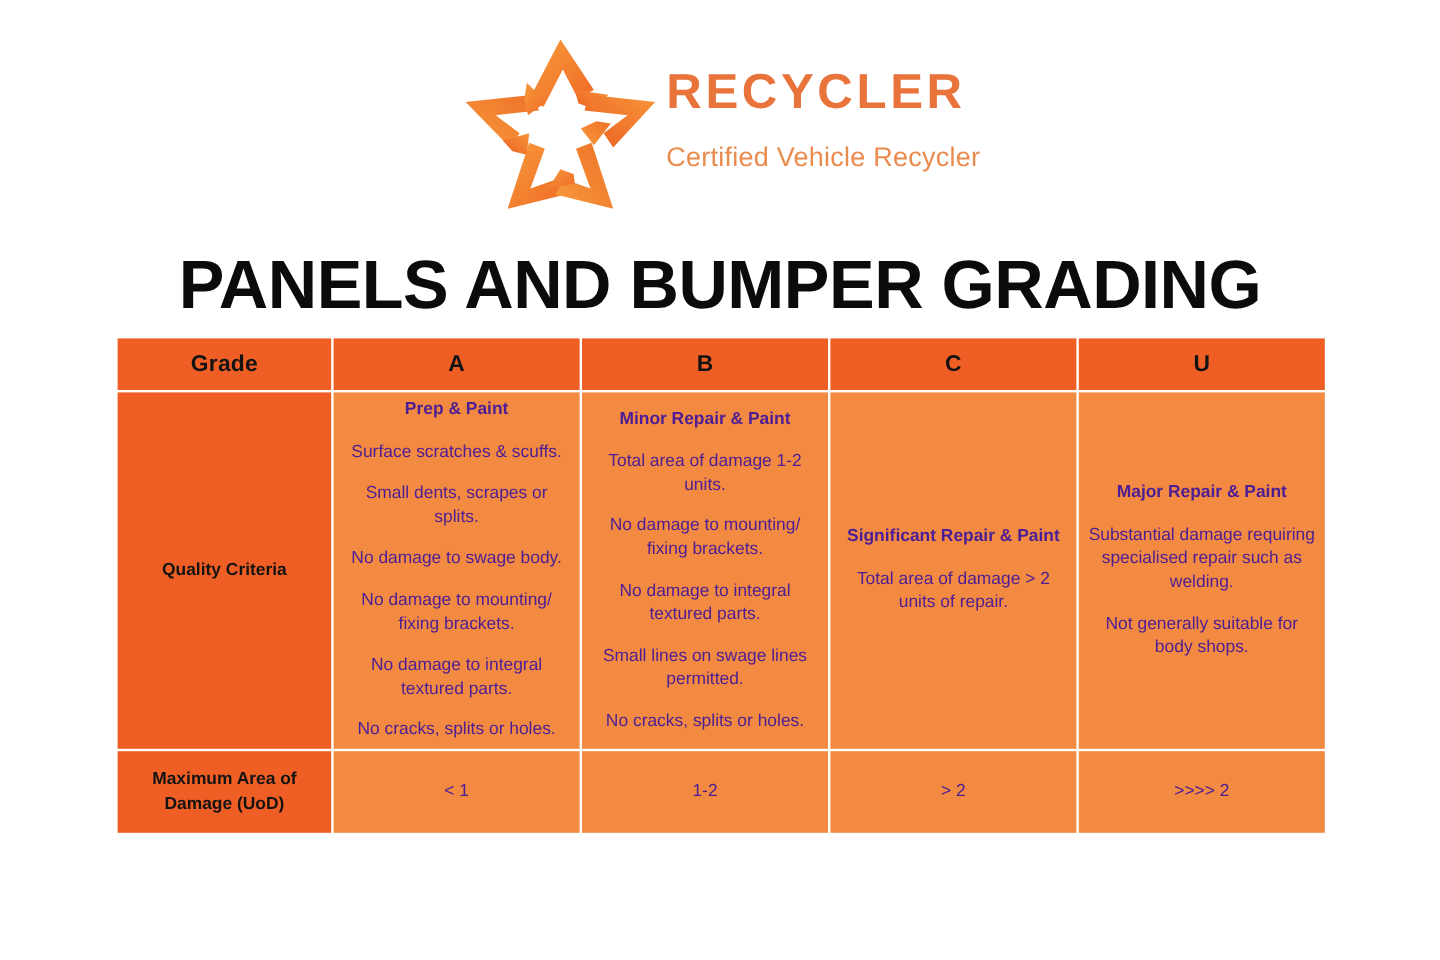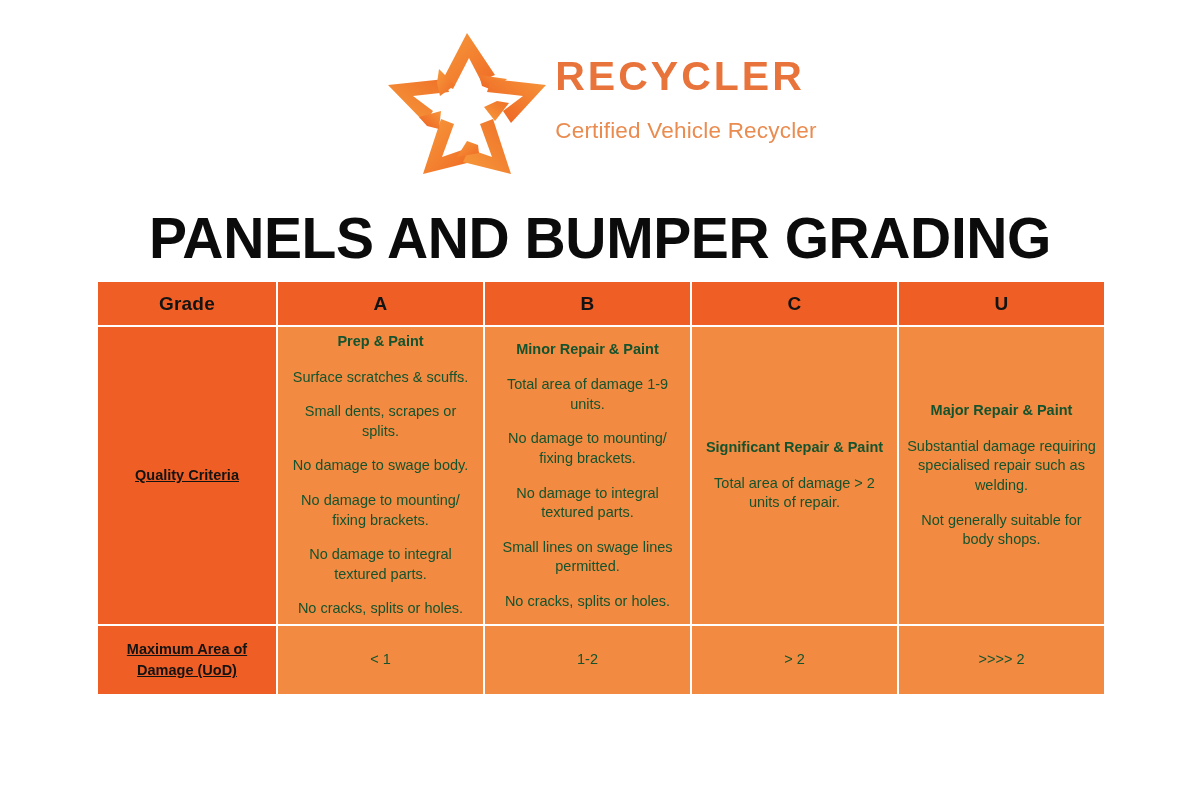--- a/index.html
+++ b/index.html
@@ -103,25 +103,24 @@
     font-weight: bold;
     color: #131313;
     letter-spacing: 0.2px;
   }
   .label-cell {
     background: #ef5f25;
     font-size: 14.5px;
     font-weight: bold;
     color: #131313;
     line-height: 1.45;
-    text-decoration: underline;
   }
   .body-cell {
     background: #f28b41;
-    color: #14532d;
+    color: #4c1d95;
     font-size: 14.5px;
     line-height: 1.35;
     padding: 10px 12px;
   }
   .criteria-row .body-cell { height: 297px; }
   .area-row td { height: 56px; }
   .area-row .body-cell { font-size: 14.5px; padding: 6px 10px; }
 
   .cell-stack {
     display: flex;
@@ -206,21 +205,21 @@
           <p>No damage to swage body.</p>
           <p class="narrow">No damage to mounting/ fixing brackets.</p>
           <p class="narrow">No damage to integral textured parts.</p>
           <p>No cracks, splits or holes.</p>
         </div>
       </td>
 
       <td class="body-cell col-data">
         <div class="cell-stack">
           <p class="heading">Minor Repair &amp; Paint</p>
-          <p class="narrow">Total area of damage 1-9 units.</p>
+          <p class="narrow">Total area of damage 1-2 units.</p>
           <p class="narrow">No damage to mounting/ fixing brackets.</p>
           <p class="narrow">No damage to integral textured parts.</p>
           <p>Small lines on swage lines permitted.</p>
           <p>No cracks, splits or holes.</p>
         </div>
       </td>
 
       <td class="body-cell col-data">
         <div class="cell-stack">
           <p class="heading">Significant Repair &amp; Paint</p>

